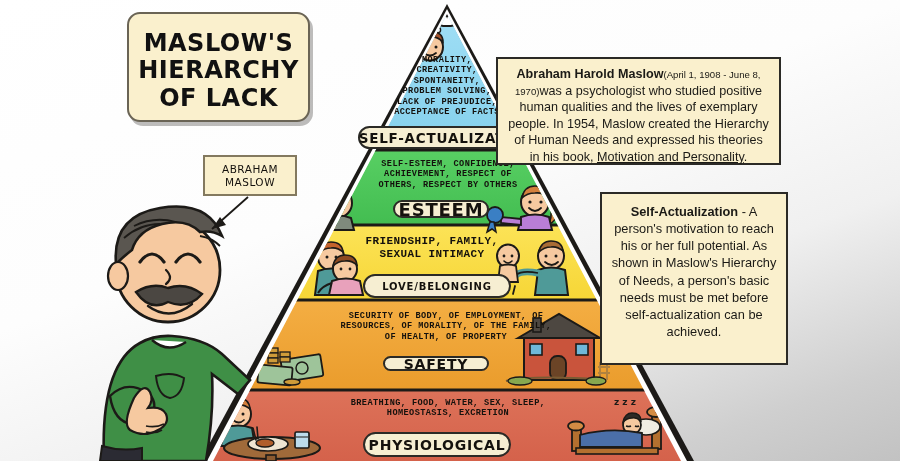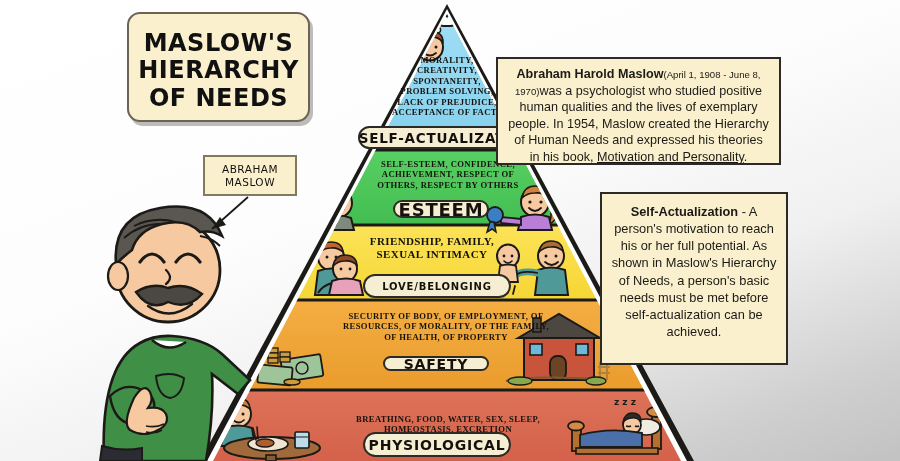--- a/index.html
+++ b/index.html
@@ -24,21 +24,21 @@
     position: absolute;
     left: 0; top: 0;
     width: 900px; height: 461px;
   }
   #pyramid-svg { position: absolute; left: 0; top: 0; }
 
   .tier-text {
     position: absolute;
     text-align: center;
     color: #14110d;
-    font-family: Liberation Serif, serif;
+    font-family: Liberation Mono, monospace;
     font-weight: 700;
     letter-spacing: 0.4px;
     line-height: 1.22;
     pointer-events: none;
   }
 
   .tier-pill {
     position: absolute;
     background: #f6eed2;
     border: 2.4px solid #2b2a26;
@@ -346,21 +346,21 @@
       <div>FRIENDSHIP, FAMILY,</div>
       <div>SEXUAL INTIMACY</div>
     </div>
 
     <div class="tier-text" style="left:318px; top:311px; width:256px; font-size:8.6px;">
       <div>SECURITY OF BODY, OF EMPLOYMENT, OF</div>
       <div>RESOURCES, OF MORALITY, OF THE FAMILY,</div>
       <div>OF HEALTH, OF PROPERTY</div>
     </div>
 
-    <div class="tier-text" style="left:320px; top:414px; width:256px; font-size:8.6px;">
+    <div class="tier-text" style="left:320px; top:398px; width:256px; font-size:8.6px;">
       <div>BREATHING, FOOD, WATER, SEX, SLEEP,</div>
       <div>HOMEOSTASIS, EXCRETION</div>
     </div>
 
     <div class="tier-pill" style="left:358px; top:126px; width:178px; height:23px; font-size:13.5px;">SELF-ACTUALIZATION</div>
 
     <div class="tier-pill" style="left:393px; top:200px; width:96px; height:18px; font-size:18px;">ESTEEM</div>
 
     <div class="tier-pill" style="left:363px; top:274px; width:148px; height:24px; font-size:10px;">LOVE/BELONGING</div>
 
@@ -396,21 +396,21 @@
     <path d="M76 110 q8 8 0 14" stroke="#1c1a17" stroke-width="2.2" fill="none" stroke-linecap="round"></path>
 
     <path d="M46 132 q16 -10 32 -4 q18 -6 34 6 q-14 16 -34 8 q-18 10 -32 -10 z" fill="#4b4742" stroke="#1c1a17" stroke-width="2.4"></path>
 
     <path d="M58 146 q22 16 44 -2" stroke="#1c1a17" stroke-width="2.4" fill="none" stroke-linecap="round"></path>
   </svg>
 
   <div id="title-box">
     <div class="tline">MASLOW'S</div>
     <div class="tline">HIERARCHY</div>
-    <div class="tline">OF NEEDS</div>
+    <div class="tline">OF LACK</div>
   </div>
 
   <div id="callout-box">
     <div class="cline">ABRAHAM</div>
     <div class="cline">MASLOW</div>
   </div>
   <svg style="position:absolute; left:190px; top:193px;" width="70" height="46">
     <path d="M58 4 L22 36" stroke="#1c1a17" stroke-width="1.8" fill="none"></path>
     <path d="M22 36 l14 -4 l-6 -8 z" fill="#1c1a17"></path>
   </svg>

